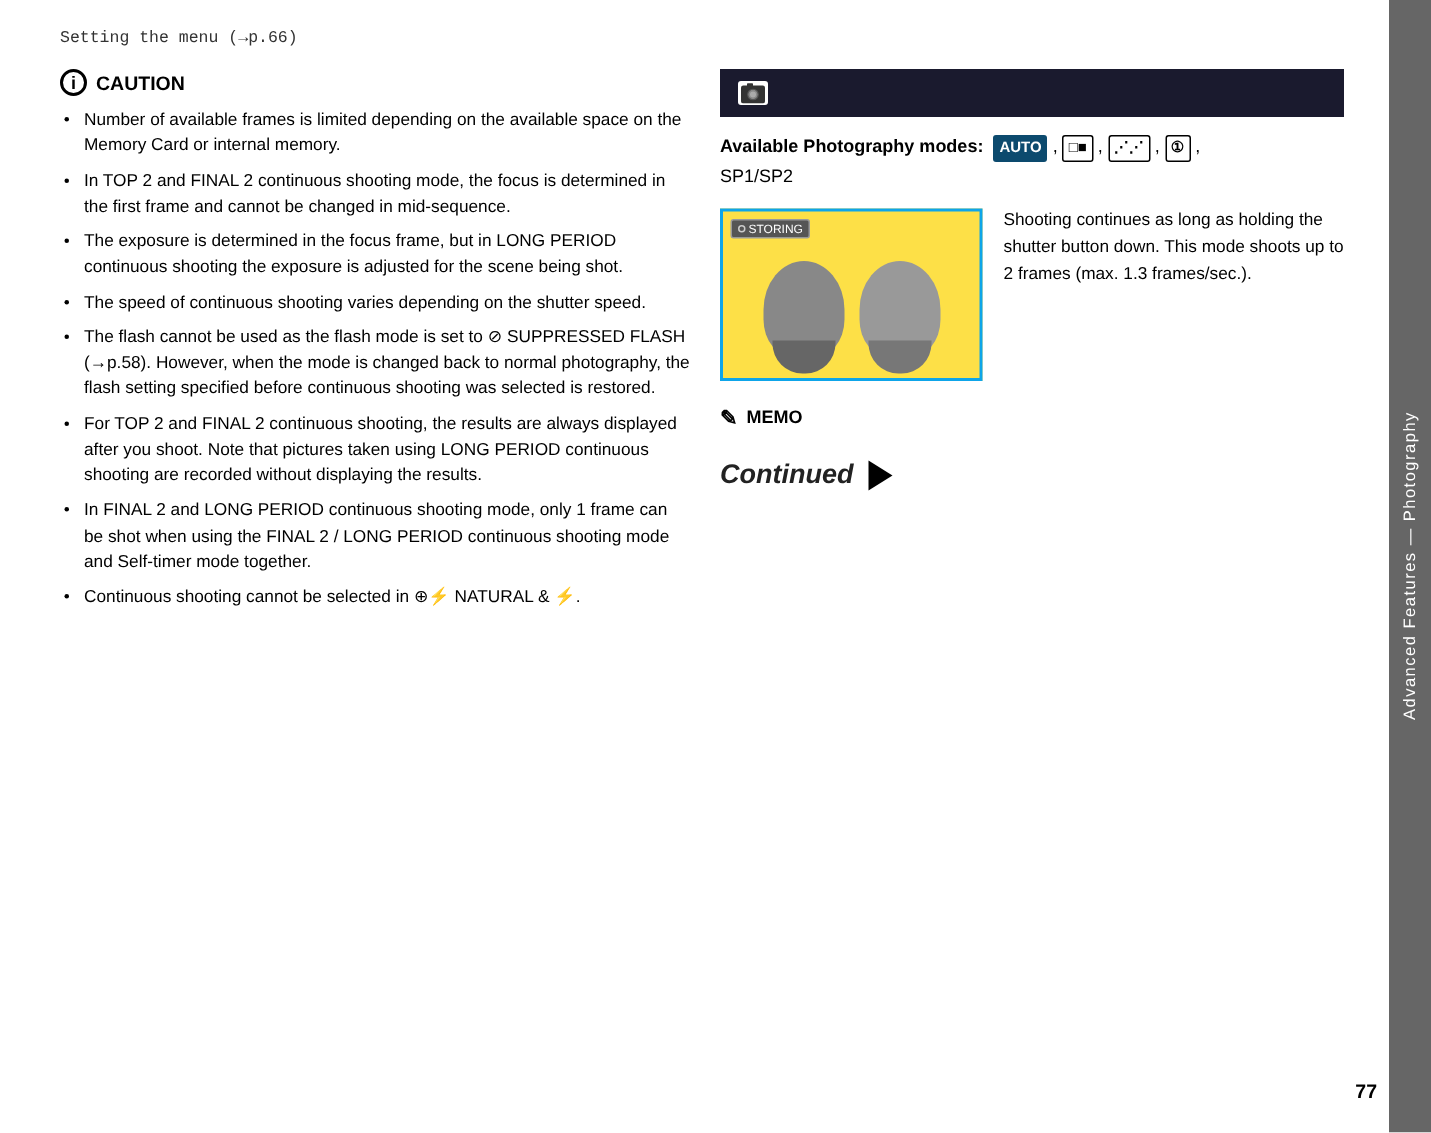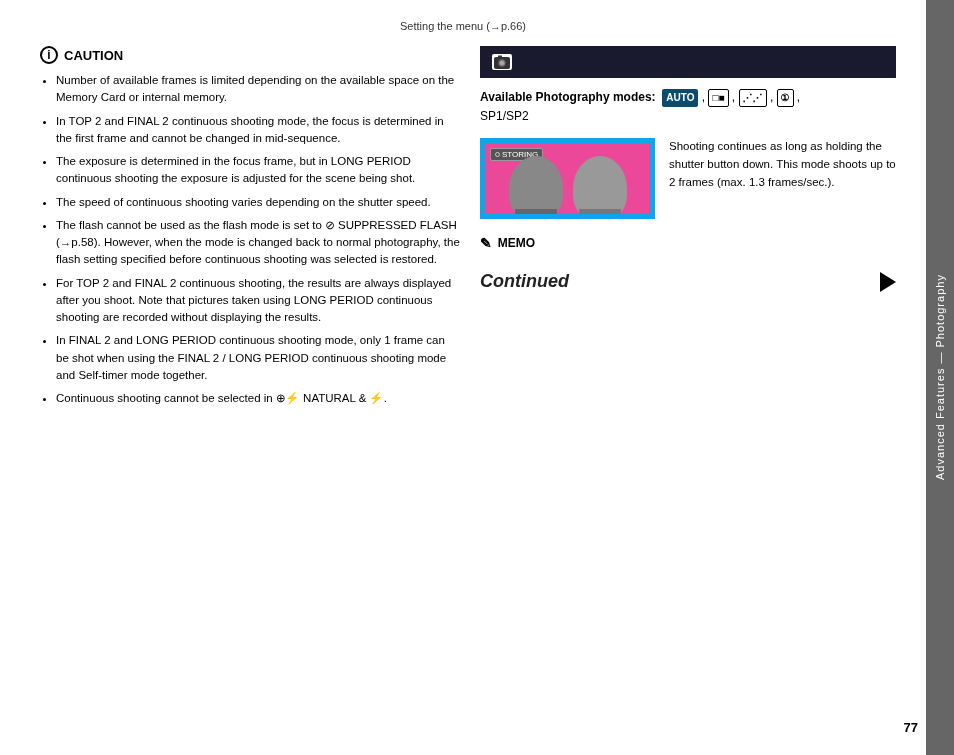--- a/index.html
+++ b/index.html
@@ -19,25 +19,26 @@
       position: relative;
       display: flex;
     }
     .main-content {
       flex: 1;
       padding: 20px 30px 20px 40px;
       display: flex;
       flex-direction: column;
     }
     .header-line {
-      text-align: center;
+      text-align: left;
       font-size: 11px;
       color: #333;
       margin-bottom: 14px;
       padding-right: 10px;
+      font-family: Liberation Mono, monospace;
     }
     .two-column {
       display: flex;
       gap: 20px;
       flex: 1;
     }
     .left-column {
       width: 420px;
       flex-shrink: 0;
     }
@@ -125,23 +126,23 @@
       border-radius: 2px;
       font-weight: bold;
     }
     .photo-desc-row {
       display: flex;
       gap: 14px;
       margin-bottom: 16px;
     }
     .photo-box {
       width: 175px;
-      height: 81px;
-      background: #ec4899;
-      border: 5px solid #0ea5e9;
+      height: 115px;
+      background: #fde047;
+      border: 2px solid #0ea5e9;
       flex-shrink: 0;
       position: relative;
       overflow: hidden;
     }
     .photo-box-label {
       position: absolute;
       top: 5px;
       left: 5px;
       background: rgba(60,60,60,0.85);
       color: #fff;
@@ -186,21 +187,21 @@
     }
     .continued-row {
       text-align: right;
       font-style: italic;
       font-size: 18px;
       font-weight: bold;
       margin-top: 20px;
       color: #222;
       display: flex;
       align-items: center;
-      justify-content: space-between;
+      justify-content: flex-start;
       gap: 5px;
     }
     .continued-arrow {
       display: inline-block;
       width: 0;
       height: 0;
       border-top: 10px solid transparent;
       border-bottom: 10px solid transparent;
       border-left: 16px solid #000;
       margin-left: 5px;

